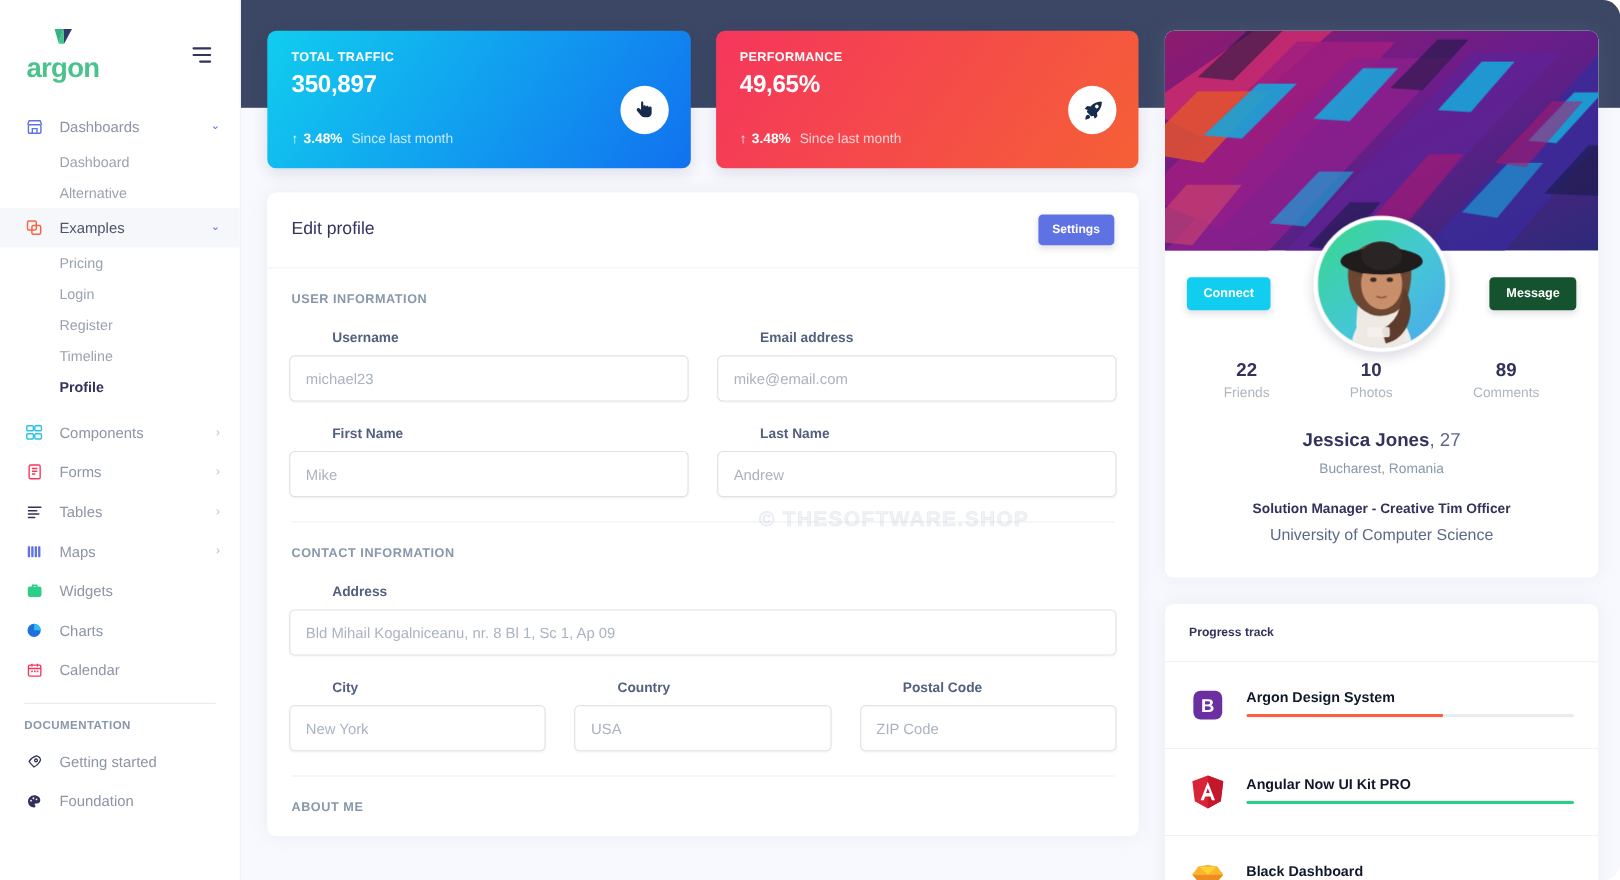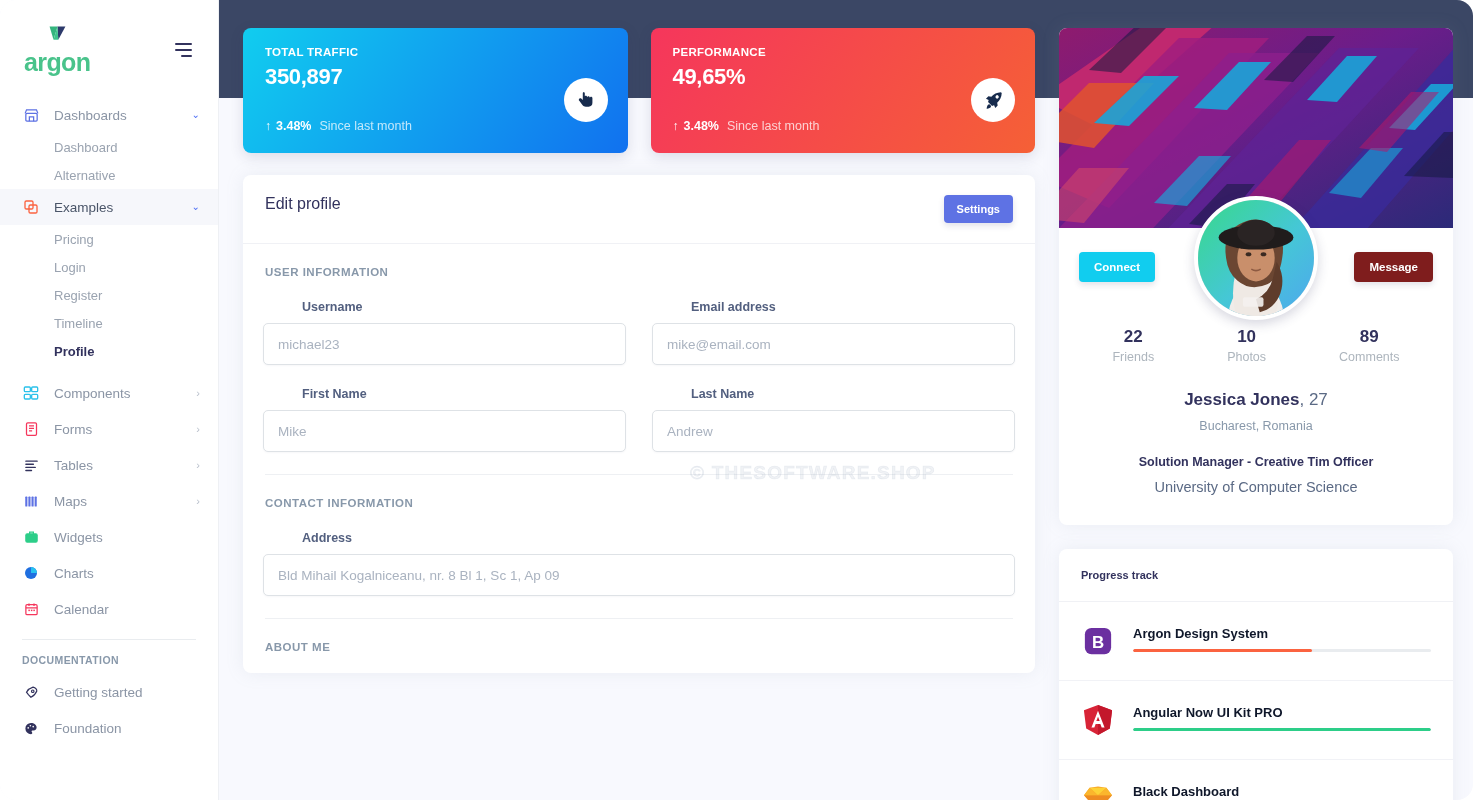--- a/index.html
+++ b/index.html
@@ -102,21 +102,21 @@
     width:44px; height:44px; border-radius:50%;
     background:#fff; display:flex; align-items:center; justify-content:center;
   }
 
   
   .card {
     background:#fff; border-radius:8px;
     box-shadow: 0 0 18px rgba(136,152,170,.13);
   }
   .card-head {
-    display:flex; justify-content:space-between;
+    display:flex; align-items:center; justify-content:space-between;
     padding: 20px 22px; border-bottom:1px solid #f0f1f5;
   }
   .card-title { font-size:16px; color:#32325d; font-weight:400; }
   .card-title-b { font-size:11px; color:#32325d; font-weight:700; }
   .btn-settings {
     background:#5e72e4; color:#fff; border:none; border-radius:4px;
     font-size:11px; font-weight:700; padding:8px 13px; cursor:pointer;
     box-shadow: 0 3px 6px rgba(50,50,93,.14);
     font-family:"Liberation Sans",sans-serif;
   }
@@ -152,21 +152,21 @@
   .pcard-actions {
     display:flex; justify-content:space-between; align-items:center;
     padding: 22px 20px 0 20px; height: 56px;
   }
   .btn-connect {
     background:#11cdef; color:#fff; border:none; border-radius:4px;
     font-size:11.5px; font-weight:700; padding:9px 15px; cursor:pointer;
     box-shadow:0 3px 6px rgba(50,50,93,.14); font-family:"Liberation Sans",sans-serif;
   }
   .btn-message {
-    background:#7f1d1d; color:#fff; border:none; border-radius:4px;
+    background:#14532d; color:#fff; border:none; border-radius:4px;
     font-size:11.5px; font-weight:700; padding:9px 15px; cursor:pointer;
     box-shadow:0 3px 6px rgba(50,50,93,.14); font-family:"Liberation Sans",sans-serif;
   }
   .pstats { display:flex; justify-content:center; gap:73px; margin-top: 43px; }
   .pstat { text-align:center; }
   .pstat-num { font-size:17px; font-weight:700; color:#32325d; }
   .pstat-lbl { font-size:12.5px; color:#adb5bd; margin-top:3px; }
   .pinfo { text-align:center; padding: 26px 16px 30px 16px; }
   .pname { font-size:17px; color:#32325d; }
   .pname b { font-weight:700; }
@@ -446,20 +446,34 @@
           <div class="hr"></div>
 
           <div class="section">
             <div class="sec-head">CONTACT INFORMATION</div>
           </div>
           <div class="fields">
             <div class="row">
               <div class="fgroup">
                 <label class="flabel">Address</label>
                 <input class="fin" placeholder="Bld Mihail Kogalniceanu, nr. 8 Bl 1, Sc 1, Ap 09" style="">
+              </div>
+            </div>
+            <div class="row">
+              <div class="fgroup">
+                <label class="flabel">City</label>
+                <input class="fin" placeholder="New York" style="">
+              </div>
+              <div class="fgroup">
+                <label class="flabel">Country</label>
+                <input class="fin" placeholder="USA" style="">
+              </div>
+              <div class="fgroup">
+                <label class="flabel">Postal Code</label>
+                <input class="fin" placeholder="ZIP Code" style="">
               </div>
             </div>
           </div>
 
           <div class="hr"></div>
           <div class="section" style="padding-bottom:20px">
             <div class="sec-head" style="margin-bottom:0">ABOUT ME</div>
           </div>
         </div>
       </div>

